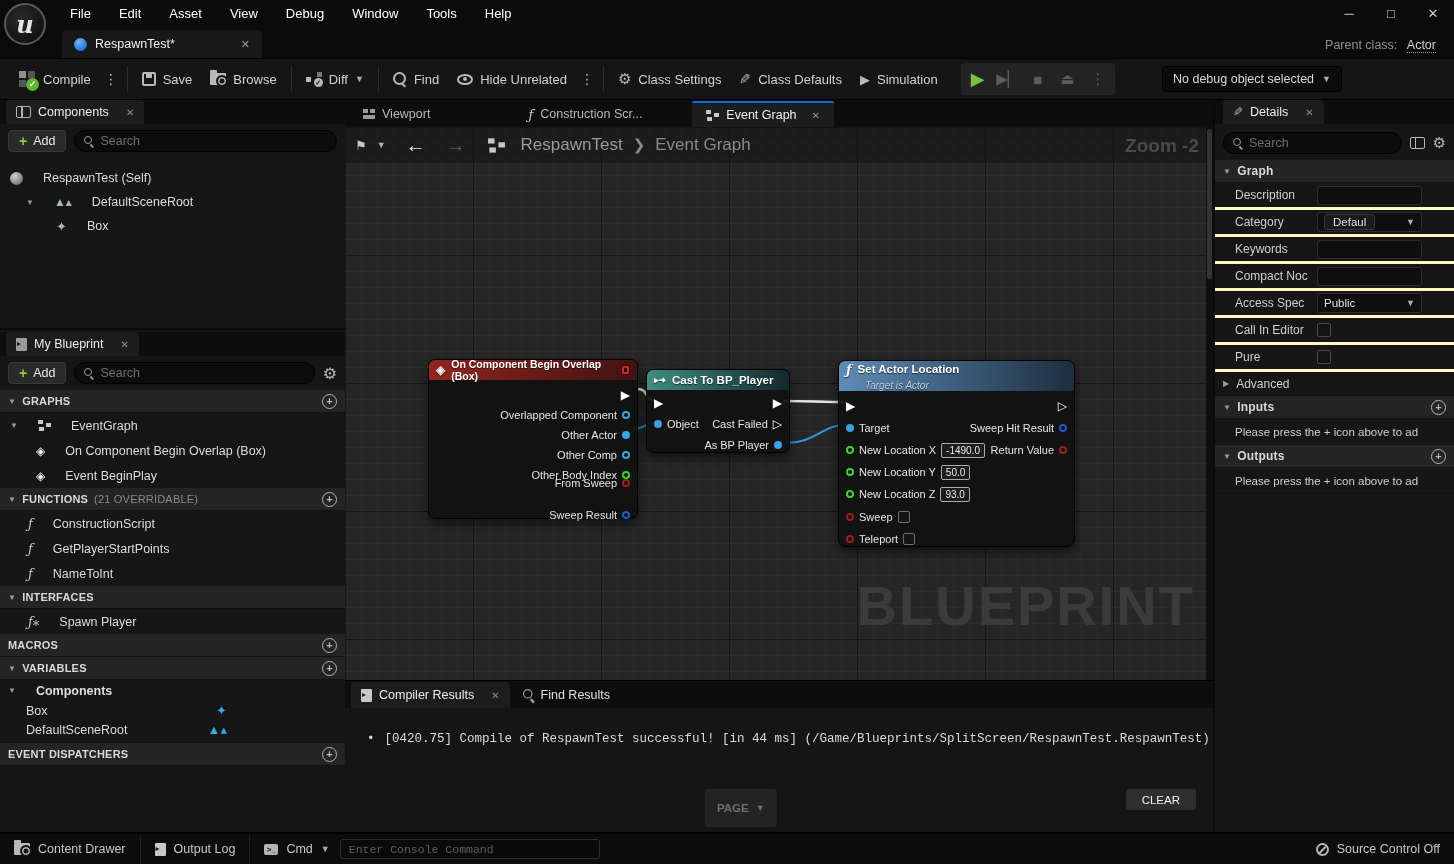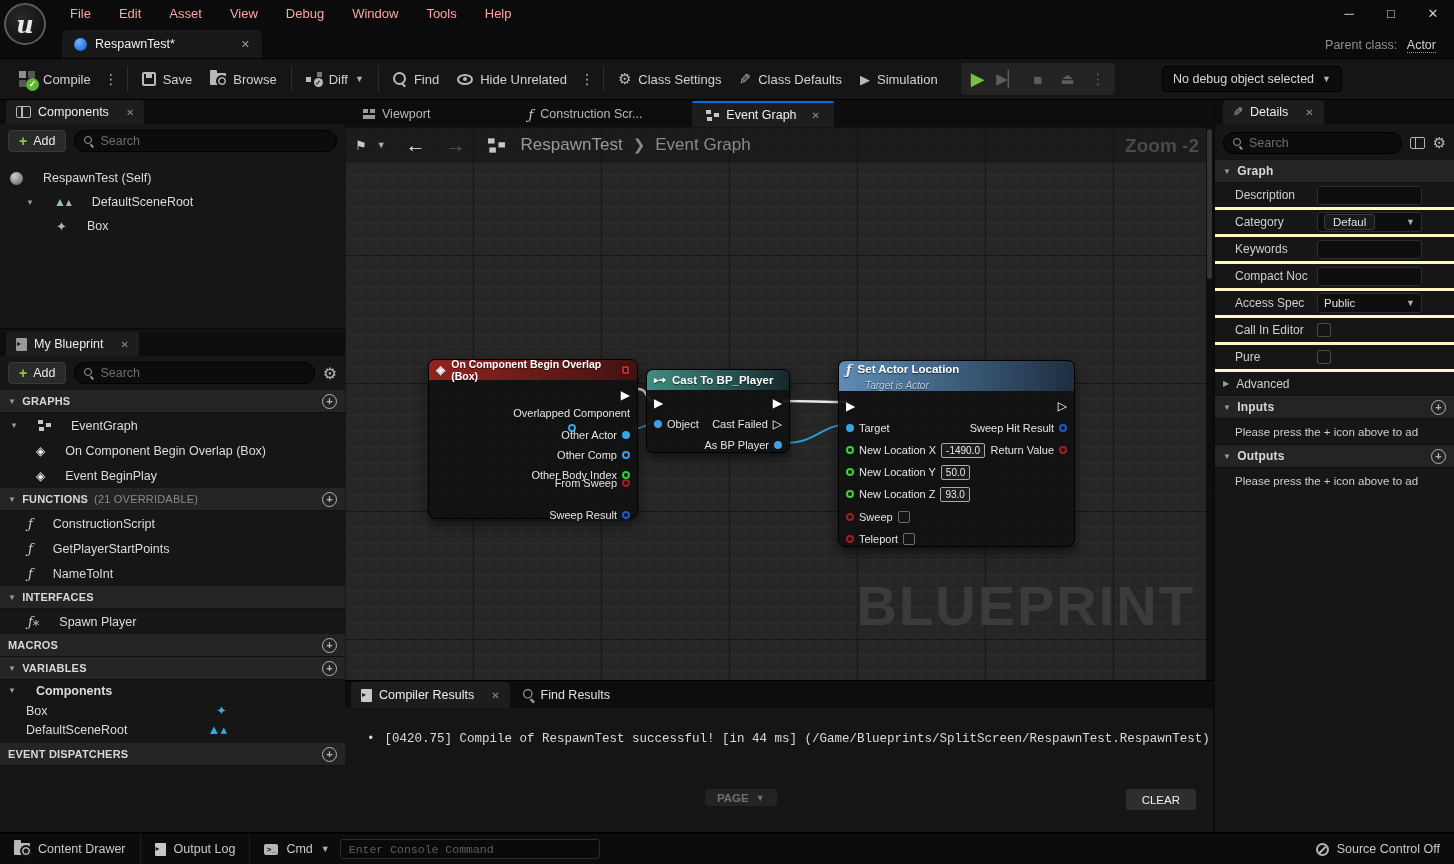--- a/index.html
+++ b/index.html
@@ -3,21 +3,21 @@
 <meta charset="utf-8">
 <style>
   * { margin:0; padding:0; box-sizing:border-box; }
   html,body { background:#000; }
   body { font-family:"Liberation Sans", sans-serif; color:#c8c8c8; }
   .app { position:relative; width:1454px; height:864px; background:#101010; overflow:hidden; }
 
   
   .titlebar { position:absolute; left:0; top:0; width:1454px; height:28px; background:#0b0b0b; display:flex; align-items:center; }
   .menu { display:flex; margin-left:56px; }
-  .menu-item { padding:0 14px; font-size:13px; color:#fca5a5; line-height:28px; cursor:default; }
+  .menu-item { padding:0 14px; font-size:13px; color:#ffffff; line-height:28px; cursor:default; }
   .winctl { margin-left:auto; display:flex; }
   .winbtn { width:42px; text-align:center; color:#cfcfcf; font-size:13px; line-height:28px; }
   .ue-logo { position:absolute; left:4px; top:3px; width:42px; height:42px; border-radius:50%; background:radial-gradient(circle at 40% 35%, #2a2a2a, #0a0a0a); border:2px solid #5a5a5a; z-index:30; color:#e8e8e8; font-family:"DejaVu Serif", serif; font-style:italic; font-weight:bold; font-size:24px; display:flex; align-items:center; justify-content:center; }
 
   
   .tabstrip { position:absolute; left:0; top:28px; width:1454px; height:30px; background:#0b0b0b; display:flex; align-items:flex-end; }
   .doc-tab { margin-left:62px; height:28px; background:#181818; border-radius:5px 5px 0 0; display:flex; align-items:center; padding:0 12px; width:200px; }
   .doc-tab .bp-ico { width:13px; height:13px; border-radius:50%; background:radial-gradient(circle at 35% 30%, #6db6ff, #1256c8); margin-right:8px; flex:0 0 auto; }
   .doc-tab .lbl { font-size:12.5px; color:#f0f0f0; flex:1; }
   .doc-tab .x { color:#9a9a9a; font-size:11px; }
@@ -136,21 +136,21 @@
   .delegate { margin-left:auto; width:10px; height:10px; background:#d02525; border:1px solid #3a0808; border-radius:2px; box-shadow:inset 0 0 0 2px #d02525, inset 0 0 0 4px #2a0a0a; }
   .wires { position:absolute; left:0; top:0; pointer-events:none; }
 
   
   .results { position:absolute; left:0; top:580px; width:868px; height:152px; background:#151515; border-top:1px solid #000; }
   .rtabs { height:27px; background:#0d0d0d; display:flex; align-items:flex-end; }
   .doc-ico { width:11px; height:13px; background:#c8c8c8; border-radius:1px; position:relative; }
   .doc-ico:after { content:"▸"; position:absolute; left:1px; top:1px; font-size:8px; color:#151515; }
   .rmsg { display:flex; gap:10px; padding:24px 0 0 22px; font-family:"Liberation Mono", monospace; font-size:12.5px; color:#dadada; }
   .rmsg .bullet { color:#dadada; }
-  .pagebtn { position:absolute; left:360px; top:108px; background:#232323; border-radius:3px; height:17px; padding:0 12px; display:flex; align-items:center; gap:7px; font-size:11.5px; color:#6f6f6f; font-weight:bold; }
+  .pagebtn { position:absolute; left:360px; top:108px; background:#232323; border-radius:3px; height:38px; padding:0 12px; display:flex; align-items:center; gap:7px; font-size:11.5px; color:#6f6f6f; font-weight:bold; }
   .clearbtn { position:absolute; right:17px; top:108px; background:#2e2e2e; border-radius:3px; height:21px; padding:0 16px; display:flex; align-items:center; font-size:11.5px; color:#f0f0f0; }
 
   
   .details { position:absolute; left:1213px; top:100px; width:241px; height:732px; background:#161616; border-left:2px solid #0a0a0a; }
   .details .ptabrow { padding-left:8px; }
   .dsearchrow { display:flex; align-items:center; gap:8px; padding:8px 8px 6px 8px; }
   .dico { color:#b5b5b5; font-size:15px; }
   .grid-ico { width:15px; height:12px; border:1.5px solid #b5b5b5; border-radius:2px; position:relative; }
   .grid-ico:after { content:""; position:absolute; left:4px; top:0; width:1.5px; height:100%; background:#b5b5b5; }
   .drow { display:flex; align-items:center; height:27px; border-bottom:3px solid #fef9c3; font-size:12px; color:#cfcfcf; }
@@ -463,21 +463,21 @@
 
       <div class="node" style="left:83px; top:232px; width:210px; height:160px;">
         <div class="nhead" style="background: linear-gradient(90deg, rgb(147, 35, 31), rgb(64, 19, 18));">
           <span class="diamond">◈</span>
           <span style="font-size:10.5px;">On Component Begin Overlap (Box)</span>
           <span class="delegate"></span>
         </div>
         <div class="prow r" style="top:27px;">
             <span class="pexec" style="color: rgb(255, 255, 255);">▶</span>
           </div>
-        <div class="prow r" style="top:47px;flex-direction:column;">
+        <div class="prow r" style="top:47px;">
             <span>Overlapped Component</span>
             <span class="pc" style="color: rgb(59, 161, 224);"></span>
           </div>
         <div class="prow r" style="top:67px;">
             <span>Other Actor</span>
             <span class="pc fill" style="color: rgb(53, 169, 224);"></span>
           </div>
         <div class="prow r" style="top:87px;">
             <span>Other Comp</span>
             <span class="pc" style="color: rgb(59, 161, 224);"></span>

